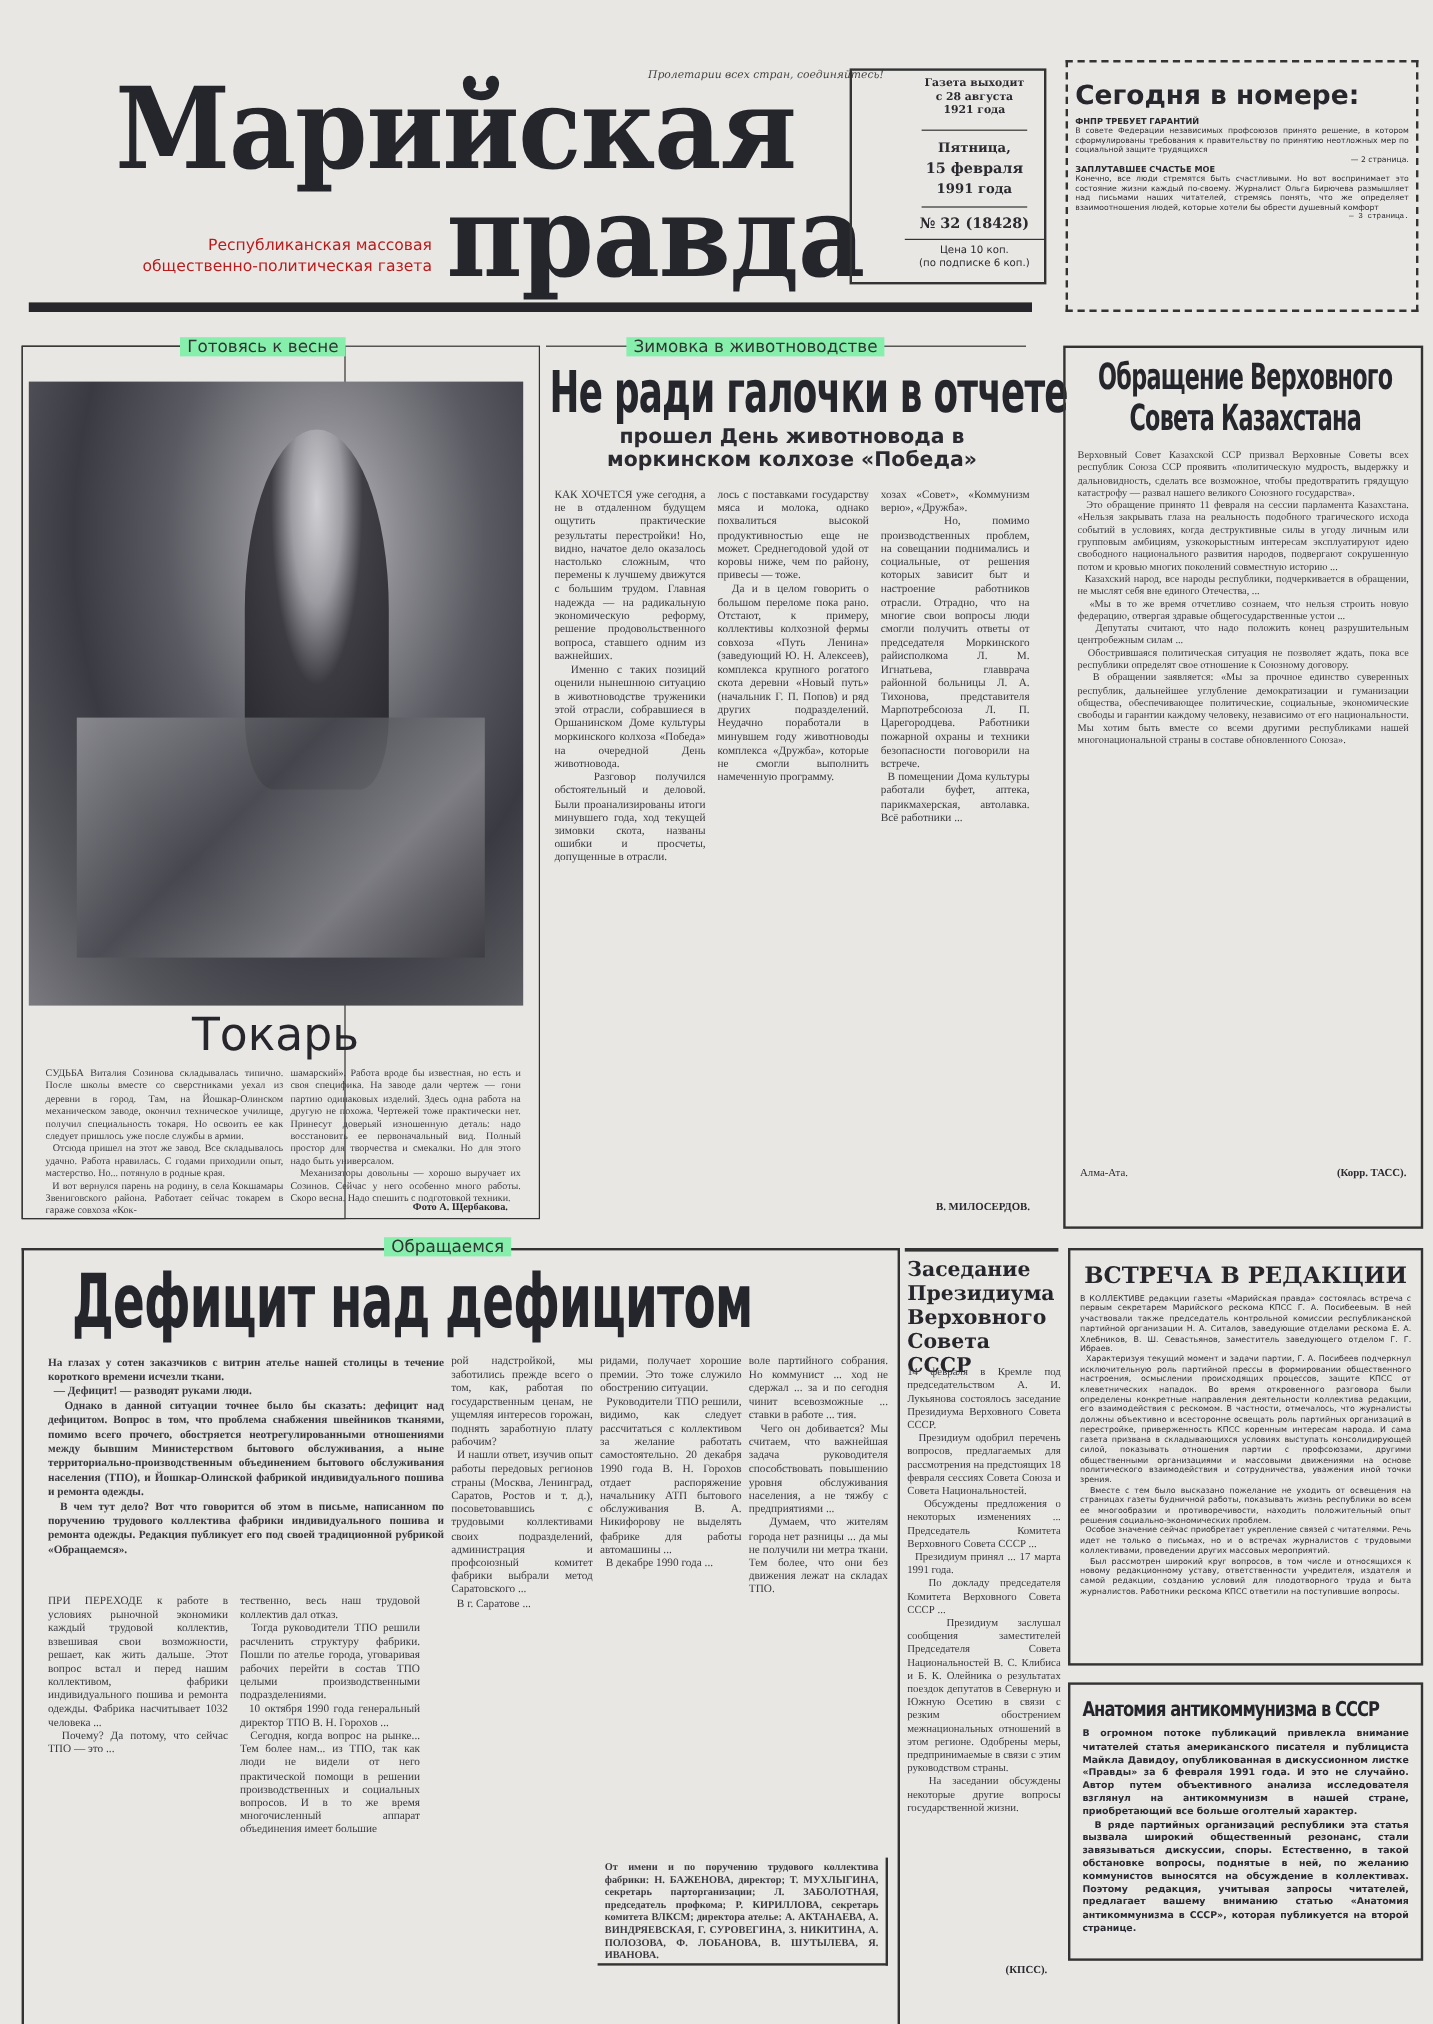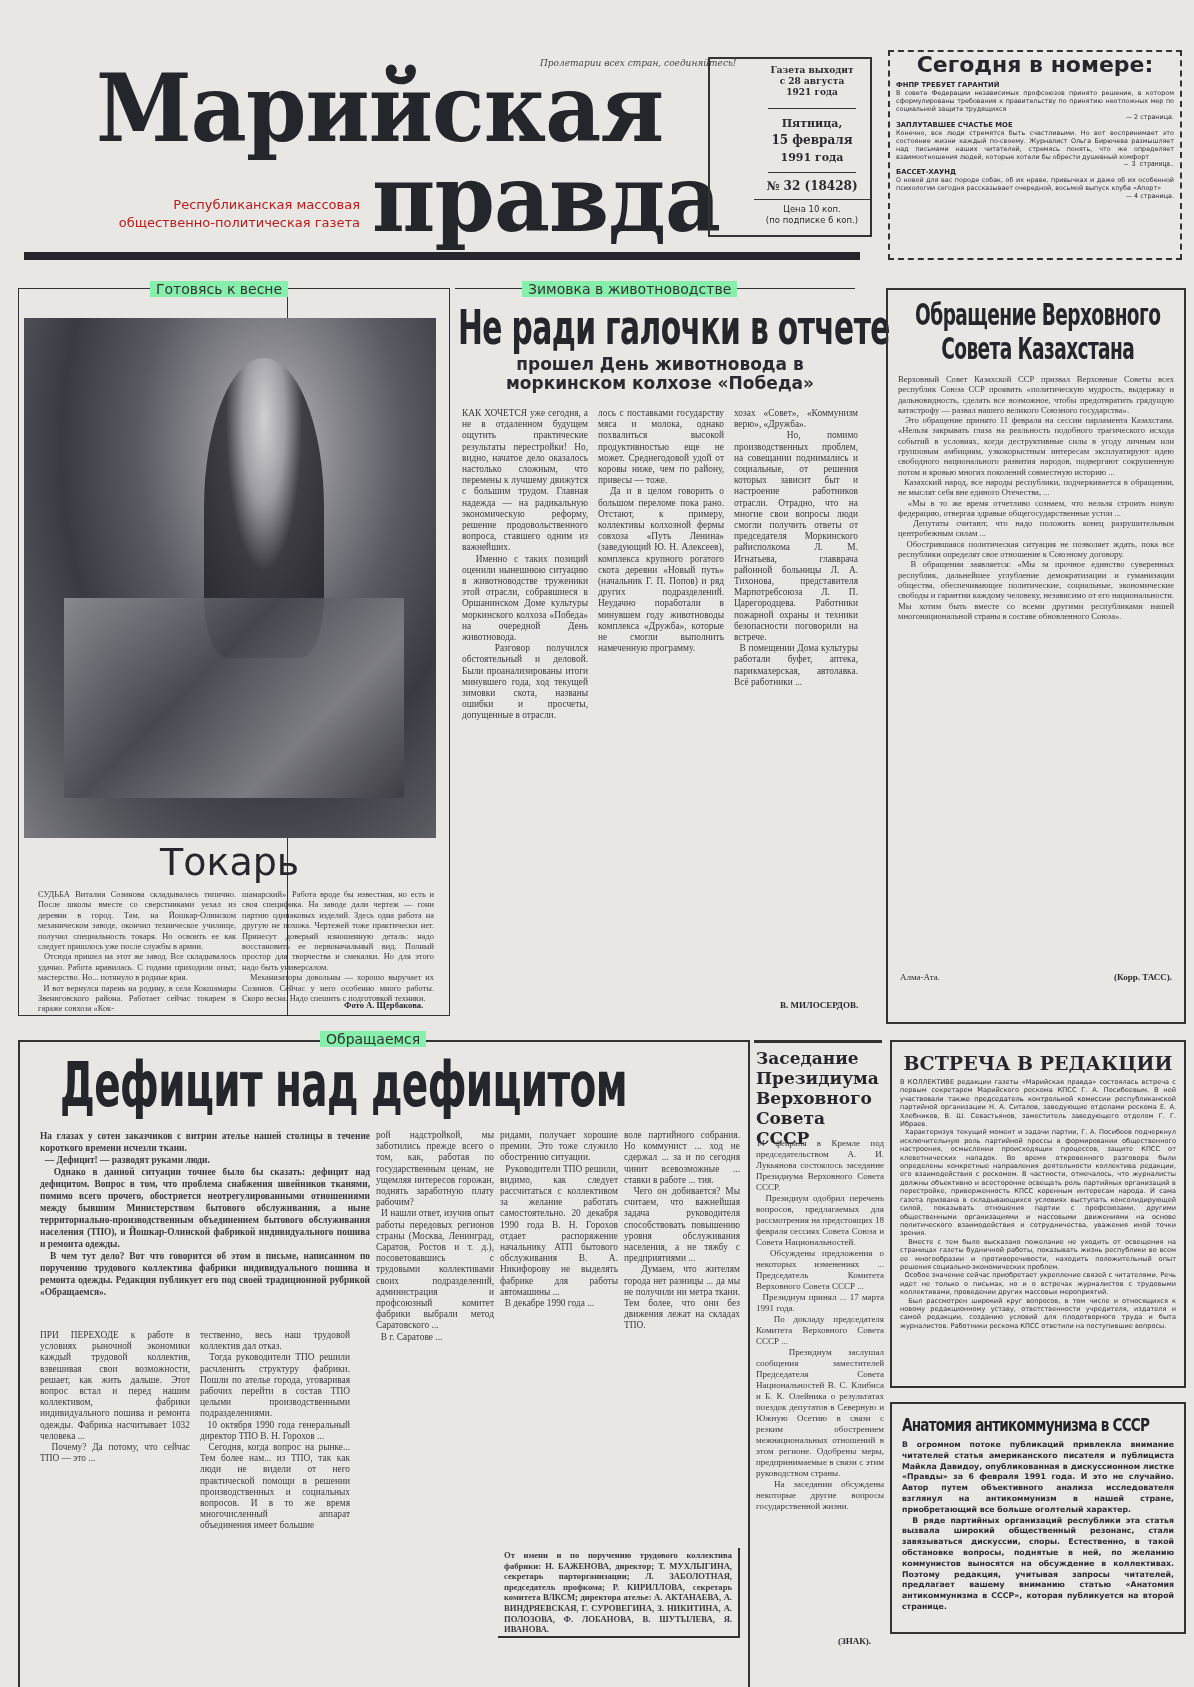--- a/index.html
+++ b/index.html
@@ -42,35 +42,30 @@
     <div style="border-top:1px solid #333;margin:6px 14px 6px;"></div>
     <div style="font-size:12px;font-weight:bold;">№ 32 (18428)</div>
     <div style="border-top:1px solid #333;margin:6px 0 4px;"></div>
     <div style="font-family:'DejaVu Sans',sans-serif;font-size:8.5px;line-height:11px;">
       <div>Цена 10 коп.</div>
       <div>(по подписке 6 коп.)</div>
     </div>
   </div>
 
   <div class="abs" style="left:888px;top:50px;width:294px;height:210px;border:2px dashed #333;padding:0 6px;box-sizing:border-box;">
-    <div style="font-family:'DejaVu Sans',sans-serif;font-weight:bold;font-size:22px;text-align:center;margin-top:0;color:#26262c;">Сегодня в номере:</div>
+    <div style="font-family:'DejaVu Sans',sans-serif;font-weight:bold;font-size:22px;margin-top:16px;color:#26262c;">Сегодня в номере:</div>
     <div style="margin-top:4px;">
       <div style="font-family:'DejaVu Sans',sans-serif;font-weight:bold;font-size:6.8px;">ФНПР ТРЕБУЕТ ГАРАНТИЙ</div>
       <div class="sans-text" style="font-size:6.4px;line-height:8px;">В совете Федерации независимых профсоюзов принято решение, в котором сформулированы требования к правительству по принятию неотложных мер по социальной защите трудящихся</div>
       <div style="font-family:'DejaVu Sans',sans-serif;font-size:6.4px;text-align:right;">— 2 страница.</div>
     </div>
     <div>
       <div style="font-family:'DejaVu Sans',sans-serif;font-weight:bold;font-size:6.8px;">ЗАПЛУТАВШЕЕ СЧАСТЬЕ МОЕ</div>
       <div class="sans-text" style="font-size:6.4px;line-height:8px;">Конечно, все люди стремятся быть счастливыми. Но вот воспринимает это состояние жизни каждый по-своему. Журналист Ольга Бирючева размышляет над письмами наших читателей, стремясь понять, что же определяет взаимоотношения людей, которые хотели бы обрести душевный комфорт</div>
       <div style="font-family:Liberation Mono, monospace;font-size:6.4px;text-align:right;">— 3 страница.</div>
-    </div>
-    <div>
-      <div style="font-family:'DejaVu Sans',sans-serif;font-weight:bold;font-size:6.8px;">БАССЕТ-ХАУНД</div>
-      <div class="sans-text" style="font-size:6.4px;line-height:8px;">О новой для вас породе собак, об их нраве, привычках и даже об их особенной психологии сегодня рассказывает очередной, восьмой выпуск клуба «Апорт»</div>
-      <div style="font-family:'DejaVu Sans',sans-serif;font-size:6.4px;text-align:right;">— 4 страница.</div>
     </div>
   </div>
 
   <div class="abs" style="left:24px;top:252px;width:836px;height:8px;background:#26262c;"></div>
 </div>
 
 <div class="abs box" style="left:18px;top:288px;width:268px;height:726px;border-width:1px;">
 </div>
 <div class="abs" style="left:18px;top:288px;width:430px;height:726px;border:1px solid #333;"></div>
 <div class="abs kicker" style="left:150px;top:281px;">Готовясь к весне</div>
@@ -143,21 +138,21 @@
 
 <div class="abs rule" style="left:754px;top:1040px;width:128px;height:3px;"></div>
 <div class="abs" style="left:756px;top:1048px;width:126px;font-family:'DejaVu Serif',serif;font-weight:bold;font-size:17px;line-height:20px;color:#26262c;">Заседание Президиума Верховного Совета СССР</div>
 <div class="abs col-text" style="left:756px;top:1138px;width:128px;height:500px;overflow:hidden;font-size:9px;line-height:11px;">14 февраля в Кремле под председательством А. И. Лукьянова состоялось заседание Президиума Верховного Совета СССР.
   Президиум одобрил перечень вопросов, предлагаемых для рассмотрения на предстоящих 18 февраля сессиях Совета Союза и Совета Национальностей.
   Обсуждены предложения о некоторых изменениях ... Председатель Комитета Верховного Совета СССР ...
   Президиум принял ... 17 марта 1991 года.
   По докладу председателя Комитета Верховного Совета СССР ...
   Президиум заслушал сообщения заместителей Председателя Совета Национальностей В. С. Клибиса и Б. К. Олейника о результатах поездок депутатов в Северную и Южную Осетию в связи с резким обострением межнациональных отношений в этом регионе. Одобрены меры, предпринимаемые в связи с этим руководством страны.
   На заседании обсуждены некоторые другие вопросы государственной жизни.</div>
-<div class="abs" style="left:838px;top:1636px;font-family:'Liberation Serif',serif;font-size:9px;font-weight:bold;">(ЗНАК).</div>
+<div class="abs" style="left:838px;top:1636px;font-family:'Liberation Serif',serif;font-size:9px;font-weight:bold;">(КПСС).</div>
 
 <div class="abs box" style="left:890px;top:1040px;width:292px;height:344px;">
   <div style="text-align:center;font-family:'DejaVu Serif',serif;font-weight:bold;font-size:19px;margin-top:10px;color:#26262c;">ВСТРЕЧА В РЕДАКЦИИ</div>
   <div class="sans-text" style="margin:4px 8px 0;font-size:6.6px;line-height:8.4px;height:296px;overflow:hidden;">В КОЛЛЕКТИВЕ редакции газеты «Марийская правда» состоялась встреча с первым секретарем Марийского рескома КПСС Г. А. Посибеевым. В ней участвовали также председатель контрольной комиссии республиканской партийной организации Н. А. Ситалов, заведующие отделами рескома Е. А. Хлебников, В. Ш. Севастьянов, заместитель заведующего отделом Г. Г. Ибраев.
   Характеризуя текущий момент и задачи партии, Г. А. Посибеев подчеркнул исключительную роль партийной прессы в формировании общественного настроения, осмыслении происходящих процессов, защите КПСС от клеветнических нападок. Во время откровенного разговора были определены конкретные направления деятельности коллектива редакции, его взаимодействия с рескомом. В частности, отмечалось, что журналисты должны объективно и всесторонне освещать роль партийных организаций в перестройке, приверженность КПСС коренным интересам народа. И сама газета призвана в складывающихся условиях выступать консолидирующей силой, показывать отношения партии с профсоюзами, другими общественными организациями и массовыми движениями на основе политического взаимодействия и сотрудничества, уважения иной точки зрения.
   Вместе с тем было высказано пожелание не уходить от освещения на страницах газеты будничной работы, показывать жизнь республики во всем ее многообразии и противоречивости, находить положительный опыт решения социально-экономических проблем.
   Особое значение сейчас приобретает укрепление связей с читателями. Речь идет не только о письмах, но и о встречах журналистов с трудовыми коллективами, проведении других массовых мероприятий.
   Был рассмотрен широкий круг вопросов, в том числе и относящихся к новому редакционному уставу, ответственности учредителя, издателя и самой редакции, созданию условий для плодотворного труда и быта журналистов. Работники рескома КПСС ответили на поступившие вопросы.</div>
 </div>
 

